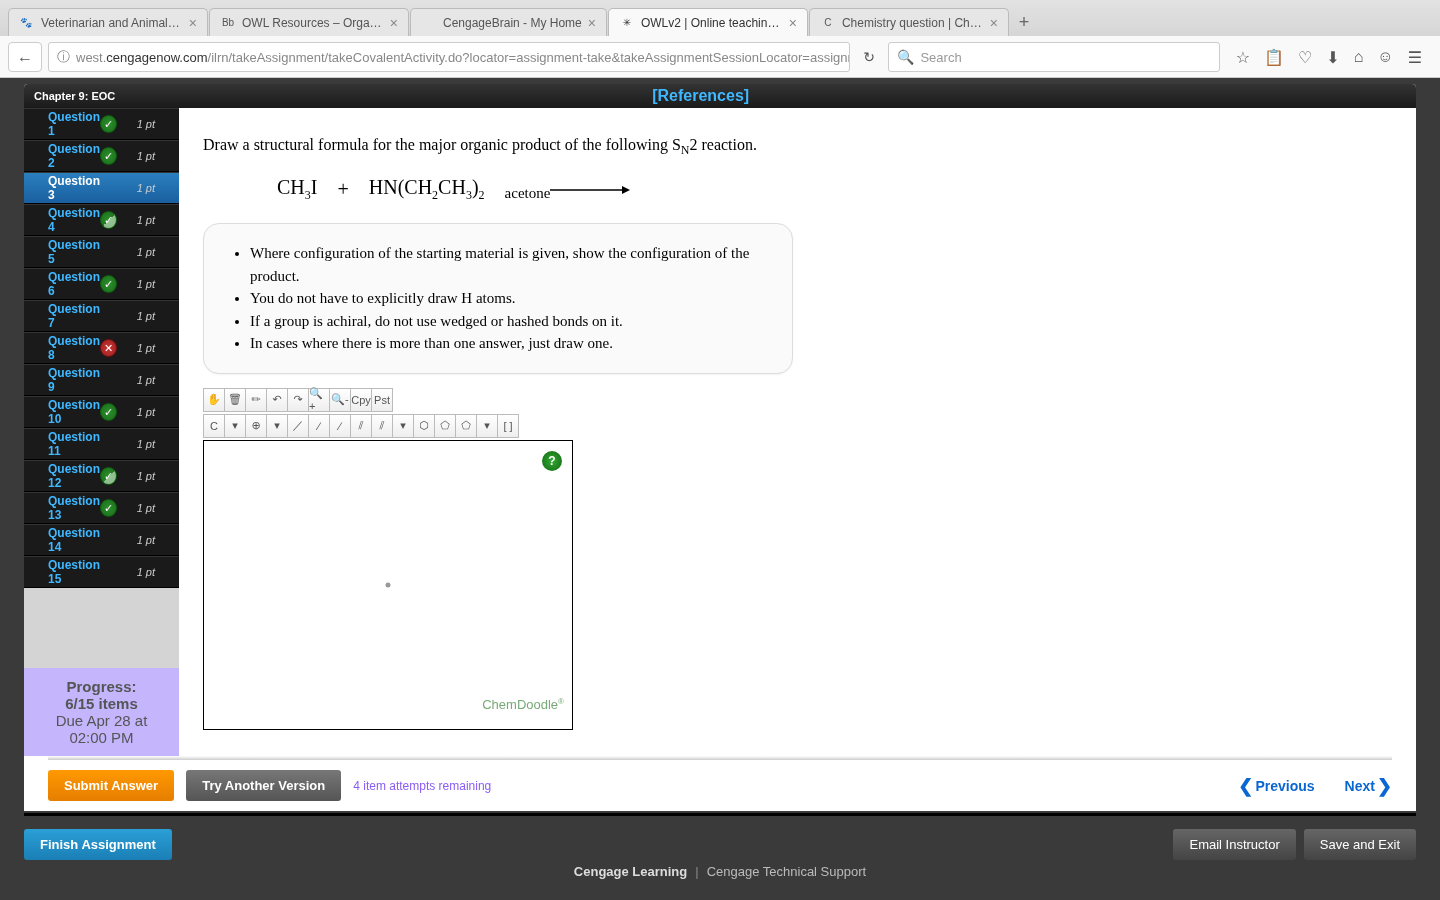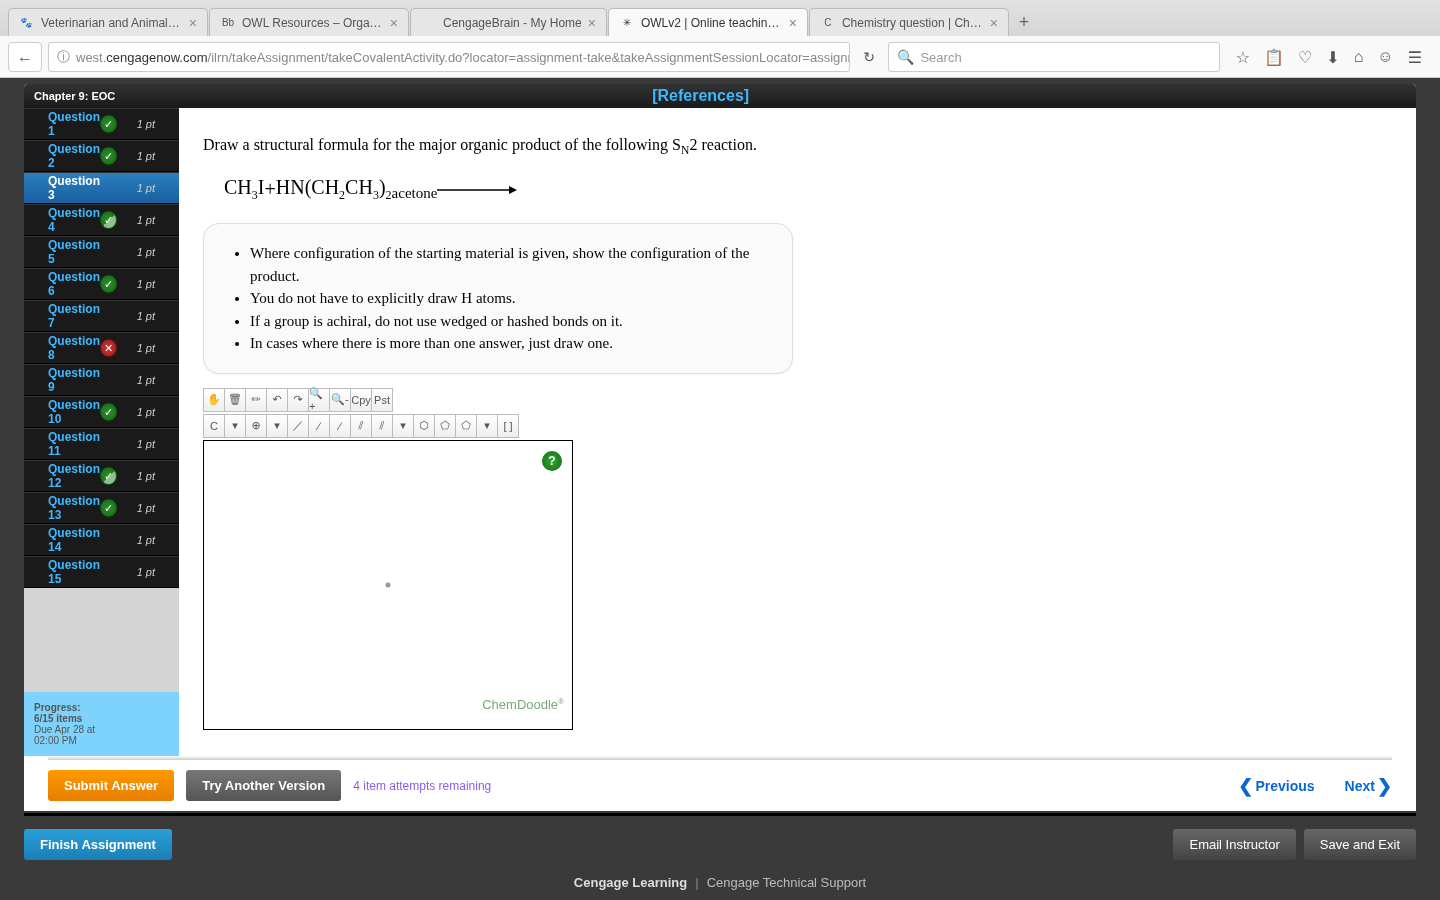--- a/index.html
+++ b/index.html
@@ -39,27 +39,27 @@
 .q-item .pts { color: #ccc; font-style: italic; font-size: 11px; margin-left: 4px; min-width: 28px; text-align: right;}
 .q-item .status { width: 18px; height: 18px; border-radius: 50%; display: flex; align-items: center; justify-content: center; font-size: 11px; color: #fff; margin-right: 6px; }
 .status.check { background: radial-gradient(#2d8f2d,#1a6b1a); border: 1px solid #0f5f0f;}
 .status.partial { background: radial-gradient(#2d8f2d,#1a6b1a); border: 1px solid #0f5f0f; position: relative; overflow: hidden;}
 .status.partial::after { content: ''; position: absolute; width: 18px; height: 18px; background: linear-gradient(135deg, transparent 50%, #fff 50%); opacity: 0.5;}
 .status.wrong { background: radial-gradient(#c33,#922); border: 1px solid #711;}
 .q-item.active { background: linear-gradient(#2a7fbf,#1a5f9f); }
 .q-item.active .label { color: #fff; }
 
 .sidebar-spacer { flex: 1; background: #d4d4d4;}
-.progress-box { background: #7dd3fc; padding: 10px; color: #555; font-size: 10px; }
+.progress-box { background: #c4b5fd; padding: 10px; color: #555; font-size: 15px; text-align: center; }
 .progress-box .p1 { font-weight: bold; }
 
 .workspace { flex: 1; padding: 28px 24px; overflow: auto; background: #fff; position: relative;}
 .prompt { font-family: "Times New Roman", serif; font-size: 16px; color: #000; margin-bottom: 18px; }
 .sub { font-size: 12px; vertical-align: sub; }
-.reaction { font-family: "Times New Roman", serif; font-size: 20px; margin-left: 21px; margin-bottom: 20px; display: flex; align-items: center; }
+.reaction { font-family: "Times New Roman", serif; font-size: 20px; margin-left: 74px; margin-bottom: 20px; display: flex; align-items: center; gap: 20px;}
 .reaction .arrow-wrap { display: flex; flex-direction: row; align-items: flex-end; font-size: 15px;}
 .reaction .arrow-wrap .top { margin-bottom: -6px;}
 .reaction svg { display: block; }
 .instructions { border: 1px solid #ddd; border-radius: 16px; padding: 18px 28px; width: 590px; background: #fafafa; box-shadow: 0 1px 2px rgba(0,0,0,0.05); font-family: "Times New Roman", serif; font-size: 15px; line-height: 1.5; }
 .instructions ul { list-style: disc; padding-left: 18px;}
 
 .sketcher { margin-top: 14px; width: 370px; }
 .tool-row { display: flex; gap: 0; }
 .tool-btn { width: 22px; height: 24px; border: 1px solid #bbb; background: linear-gradient(#fff,#eee); display: flex; align-items: center; justify-content: center; font-size: 11px; color: #555; margin-right: -1px; cursor: pointer;}
 .tool-row.r2 { margin-top: 2px; }
@@ -75,21 +75,21 @@
 .btn.gray { background: linear-gradient(#777,#555); }
 .attempts { color: #8b5cf6; font-size: 12px; }
 .nav-links { margin-left: auto; display: flex; gap: 30px; }
 .nav-link { color: #0a67d1; font-size: 14px; font-weight: bold; display: flex; align-items: center; gap: 2px;}
 
 .bottom-bar { height: 40px; margin: 8px 24px 0 24px; display: flex; align-items: center; gap: 8px; }
 .btn.blue { background: linear-gradient(#2a9fd6,#1a7fb6); }
 .btn.dkgray { background: linear-gradient(#666,#444); font-weight: normal;}
 .spacer-flex { flex: 1;}
 
-.footer { height: 36px; color: #bbb; display: flex; align-items: center; justify-content: center; font-size: 13px; gap: 8px;}
+.footer { height: 36px; color: #bbb; display: flex; justify-content: center; font-size: 13px; gap: 8px;}
 .footer b { color: #ddd;}
 .footer .sep { color: #888;}
 
 .side-tab { position: fixed; top: 85px; right: 0; width: 30px; height: 30px; background: #2aa4d8; border-radius: 50% 0 0 50%; display: flex; align-items: center; justify-content: center; color: #fff; font-size: 16px;}
 
 .hr-dark { height: 3px; background: #000; margin: 2px 24px 0 24px;}
 .hr-top { height: 4px; background: linear-gradient(#fff,#ccc); margin: 0 24px;}
 </style>
 </head>
 <body>

